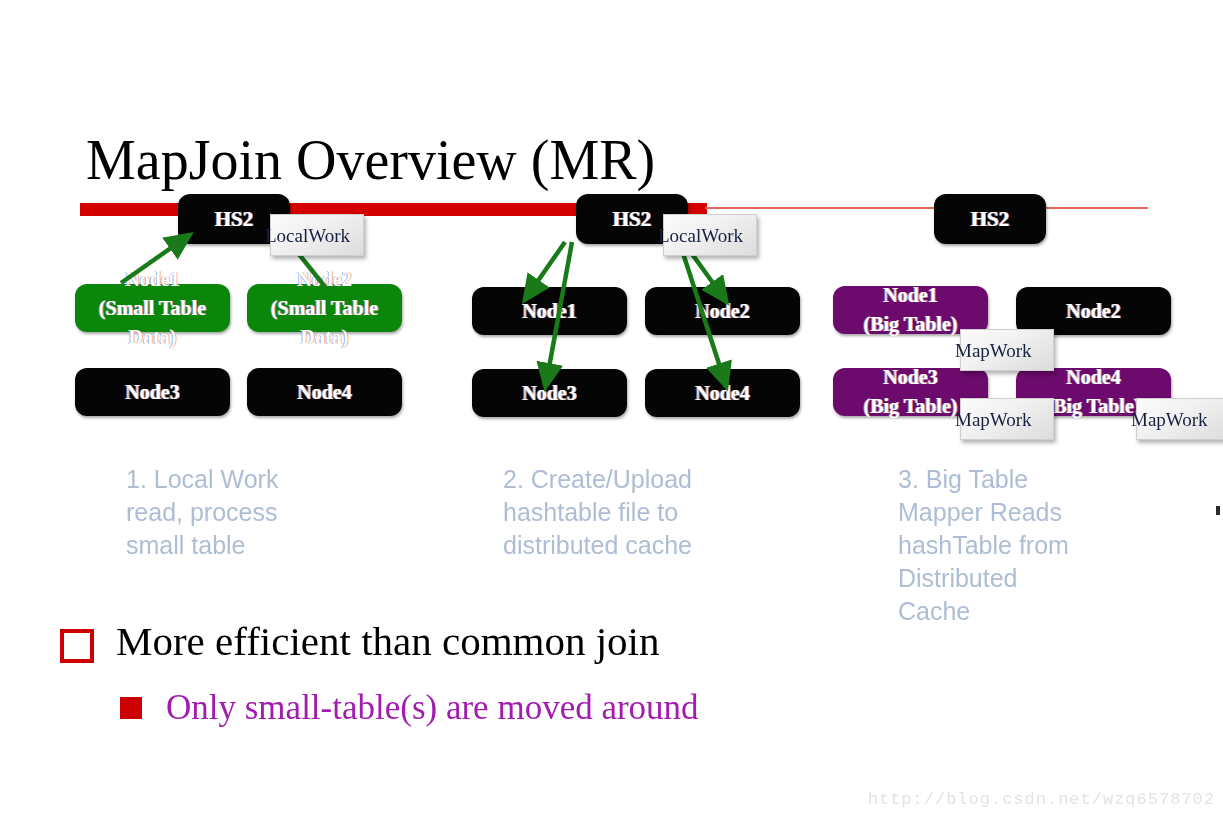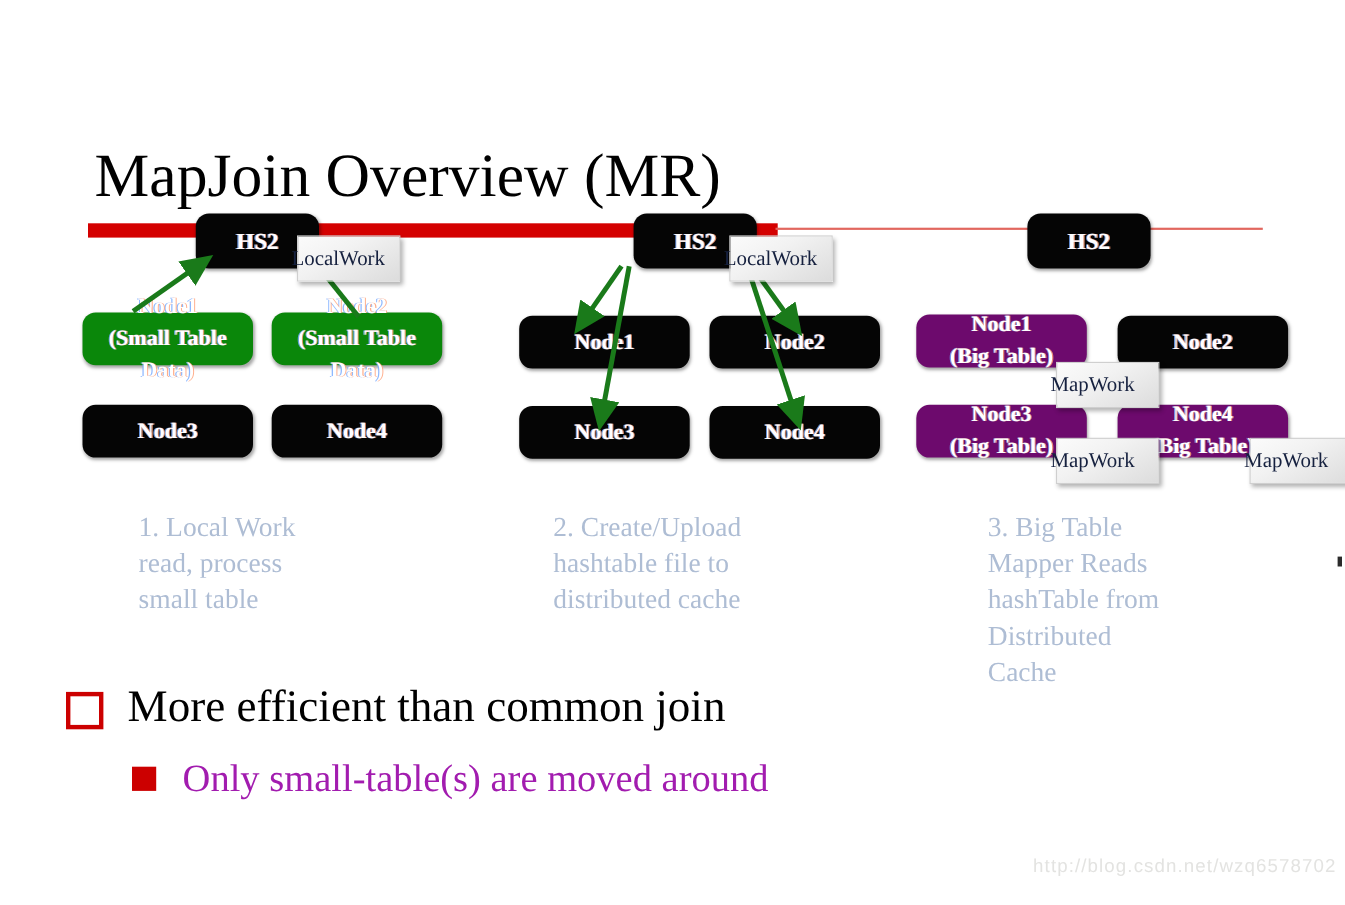--- a/index.html
+++ b/index.html
@@ -94,21 +94,21 @@
     transform:translateY(-50%);
     font-family:"Liberation Serif", serif;
     font-size:19px;line-height:29px;
     color:#16213f;
     white-space:pre-line;
   }
 
   
   .caption{
     position:absolute;
-    font-family:Liberation Serif, serif;
+    font-family:Liberation Sans, sans-serif;
     font-size:25px;line-height:33px;
     color:#aebdd4;
     white-space:pre-line;
   }
 
   
   .bullet1{
     position:absolute;left:60px;top:615px;
     display:flex;align-items:flex-start;gap:22px;
   }
@@ -131,22 +131,22 @@
     background:#cc0000;flex:0 0 auto;
   }
   .b2text{
     font-family:"Liberation Serif", serif;
     font-size:35px;line-height:46px;color:#a21caf;
     white-space:nowrap;
   }
 
   
   .watermark{
-    position:absolute;right:8px;bottom:25px;
-    font-family:Liberation Sans, sans-serif;
+    position:absolute;right:8px;bottom:14px;
+    font-family:Liberation Mono, monospace;
     font-size:17px;
     color:#e3e3e1;
     letter-spacing:1px;
     white-space:nowrap;
   }
   .edge-mark{
     position:absolute;left:1216px;top:506px;
     width:4px;height:9px;background:#2b2b2b;
   }
 

